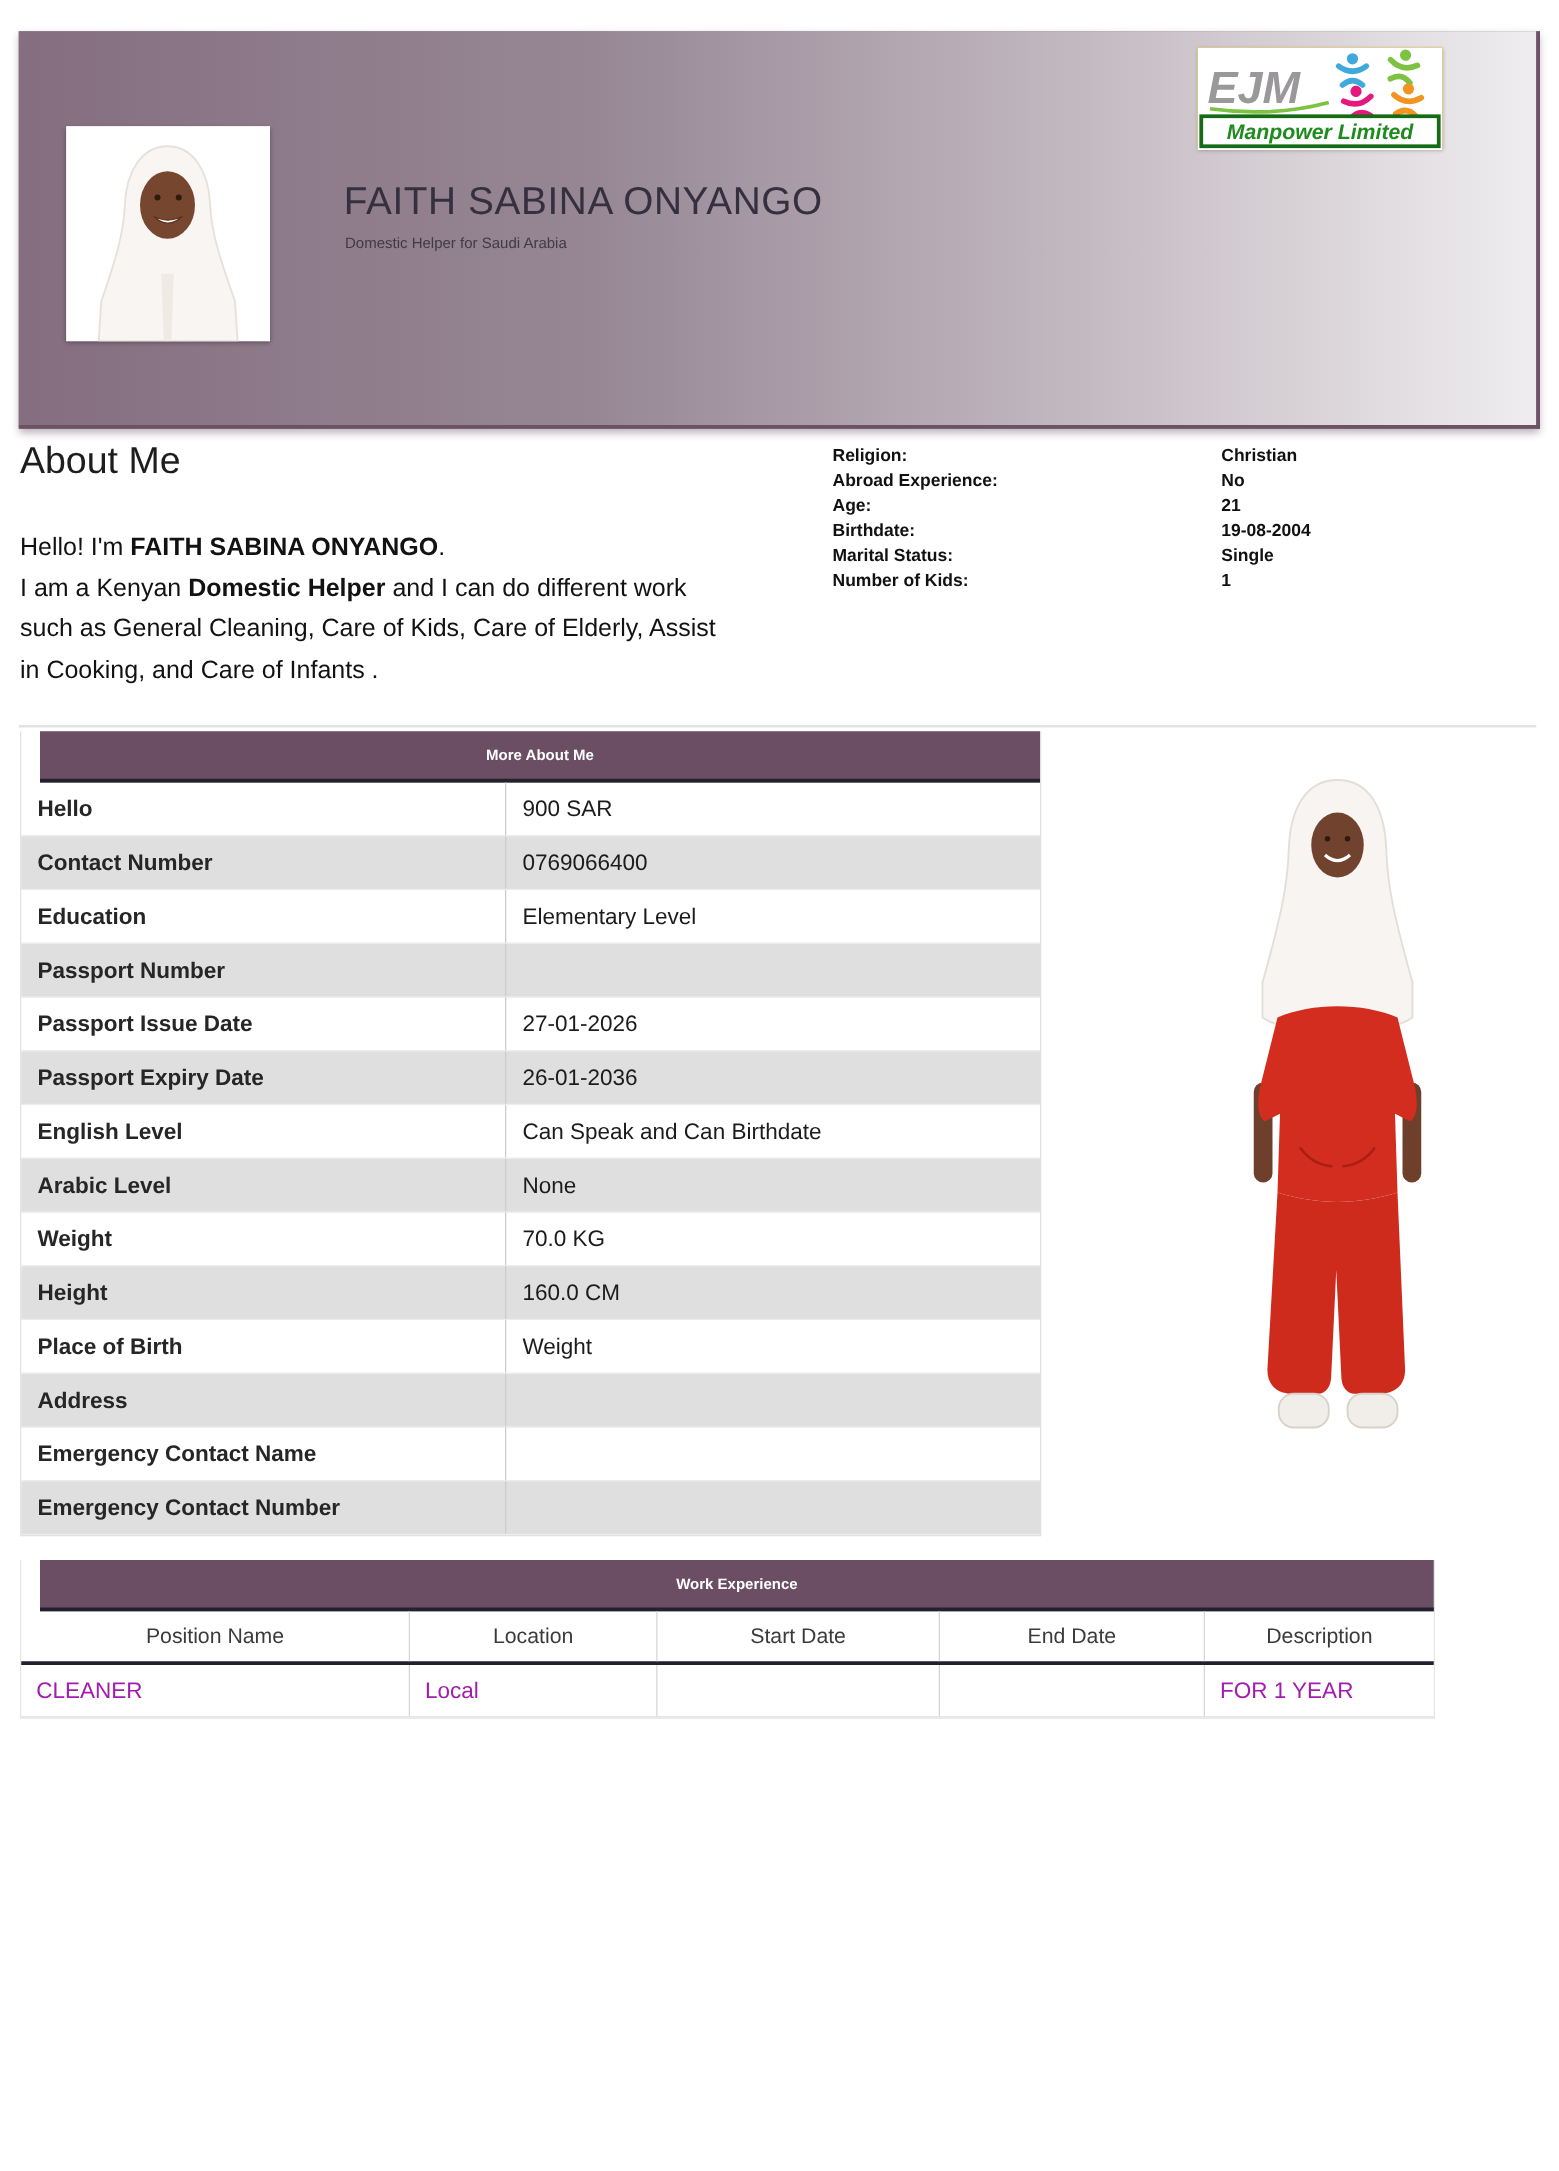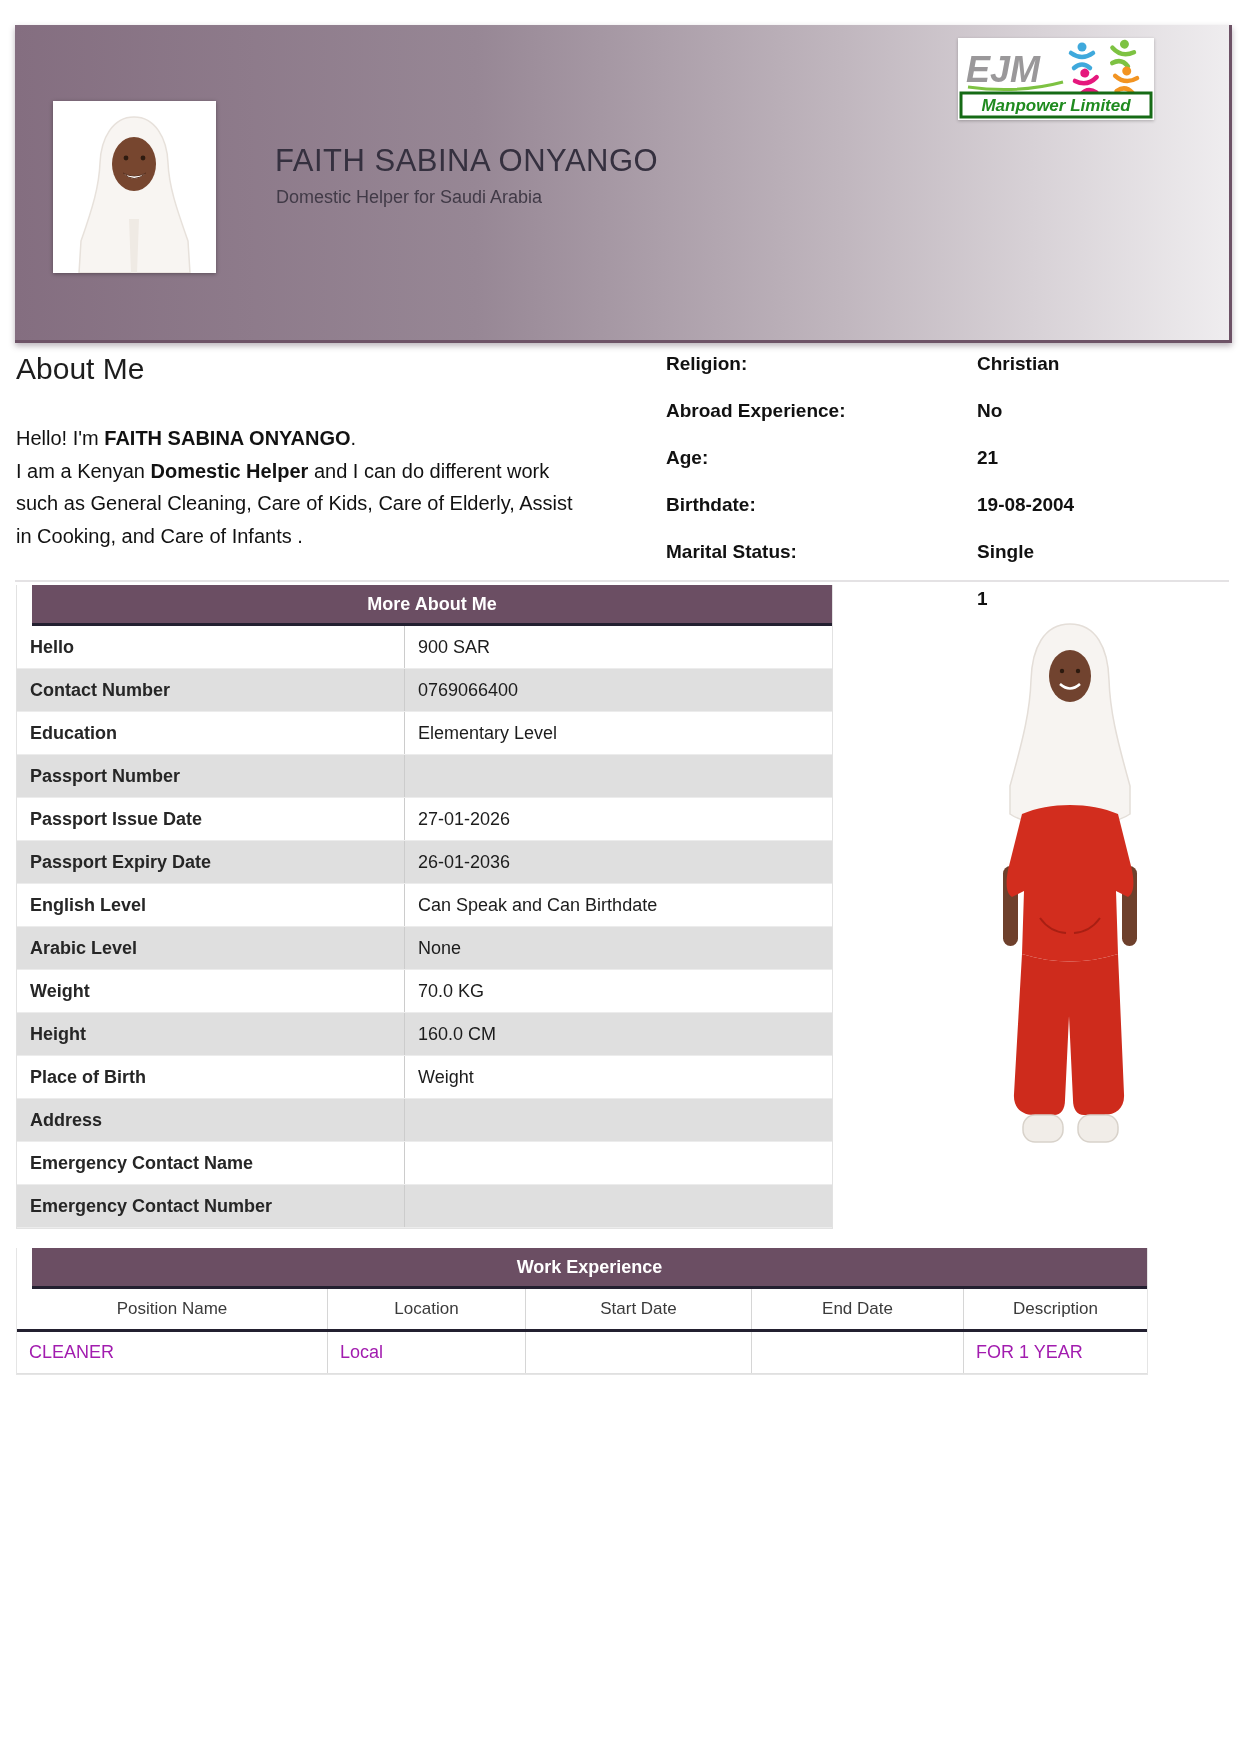--- a/index.html
+++ b/index.html
@@ -18,49 +18,49 @@
   }
   .portrait{
     position:absolute;left:38px;top:76px;width:163px;height:172px;
     background:#ffffff;box-shadow:0 1px 4px rgba(0,0,0,.35);
   }
   .cand-name{
     position:absolute;left:260px;top:118px;font-size:31px;font-weight:500;
     letter-spacing:.5px;color:#35303f;white-space:nowrap;
   }
   .cand-role{
-    position:absolute;left:261px;top:162px;font-size:18px;font-weight:400;color:#413a47;
+    position:absolute;left:261px;top:162px;font-size:12px;font-weight:400;color:#413a47;
   }
   .logo-card{
     position:absolute;left:958px;top:38px;width:196px;height:82px;background:#eab308;
     box-shadow:0 1px 3px rgba(0,0,0,.25);
   }
   
   .about-title{
     position:absolute;left:16px;top:352px;font-size:30px;font-weight:400;color:#1d1d1d;
   }
   .about-intro{
     position:absolute;left:16px;top:402px;width:562px;font-size:20px;line-height:32.5px;color:#121212;
   }
   .about-intro b{font-weight:700;}
   .facts{
     position:absolute;left:666px;top:354px;width:566px;
-    display:grid;grid-template-columns:311px auto;row-gap:27px;
-    font-size:19px;font-weight:700;color:#111;line-height:20px;
+    display:grid;grid-template-columns:311px auto;row-gap:0;
+    font-size:14px;font-weight:700;color:#111;line-height:20px;
   }
   .sect-divider{
     position:absolute;left:15px;top:580px;width:1214px;height:2px;background:#e4e2e4;
   }
   
   .ma-table{
     position:absolute;left:16px;top:585px;width:817px;background:#fff;
     border:1px solid #e2e2e2;border-top:none;box-sizing:border-box;
   }
   .tbl-header{
-    height:38px;background:#6b4e63;color:#fff;font-size:18px;font-weight:700;
+    height:38px;background:#6b4e63;color:#fff;font-size:12px;font-weight:700;
     display:flex;align-items:center;justify-content:center;
     border-bottom:3px solid #232030;
     margin-left:15px;
   }
   .ma-row{display:flex;height:42px;border-bottom:1px solid #ececec;}
   .ma-row:nth-of-type(even){background:#dfdfdf;}
   .ma-label{
     width:388px;box-sizing:border-box;padding-left:13px;display:flex;align-items:center;
     font-size:18px;font-weight:700;color:#262626;border-right:1px solid #cccccc;
   }

